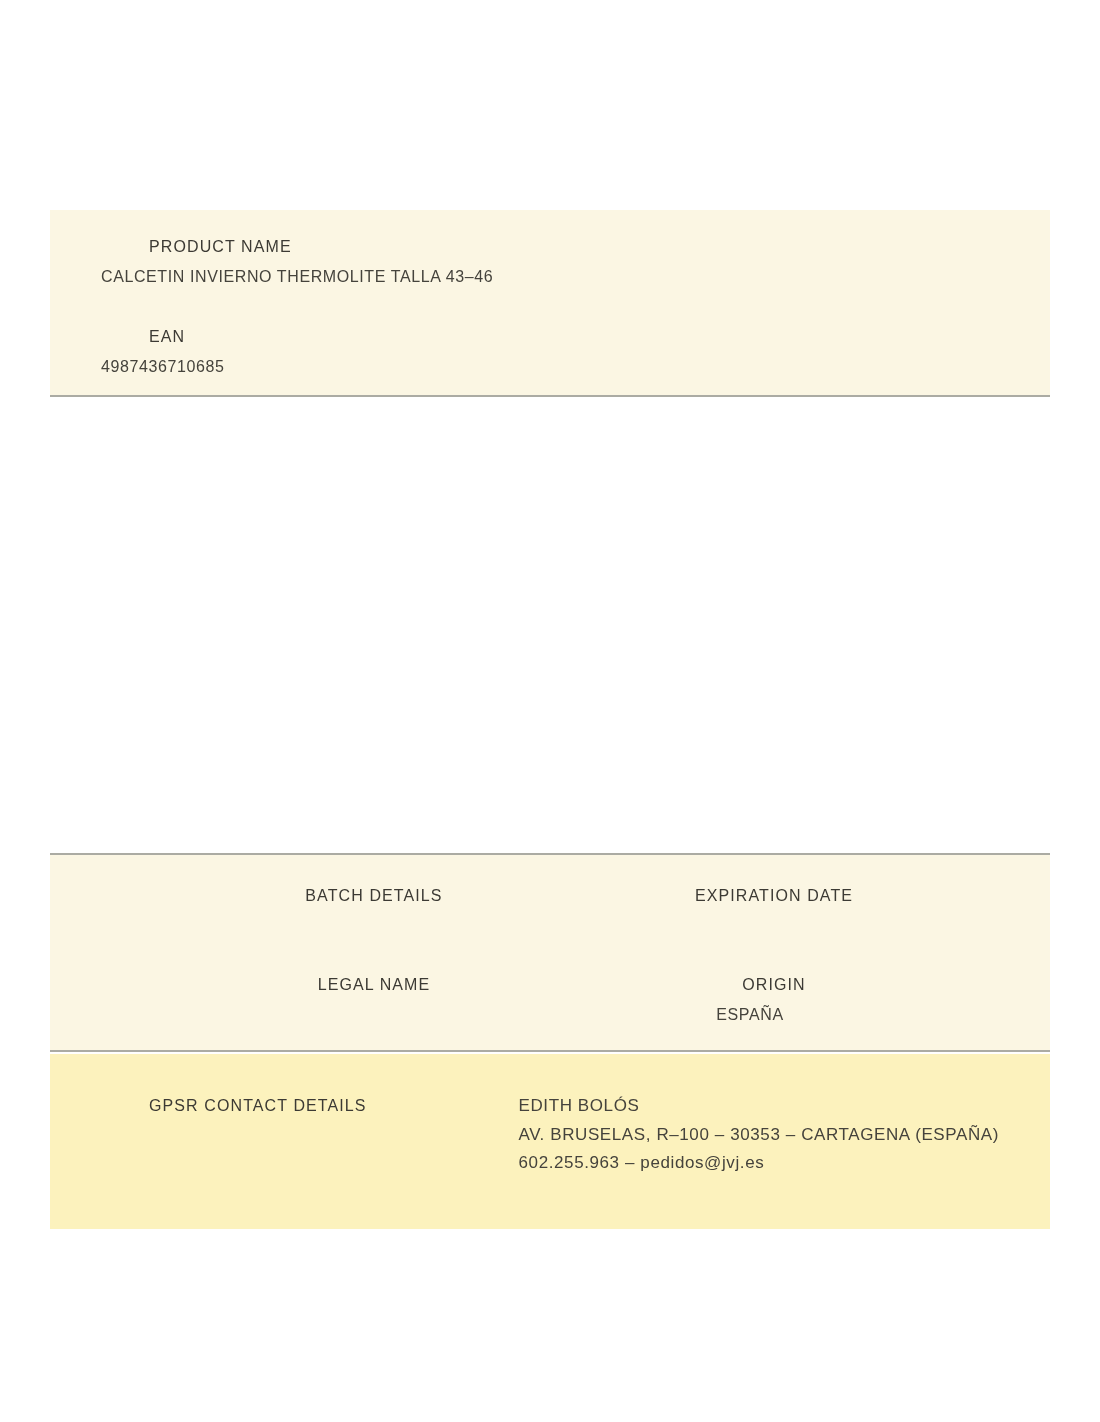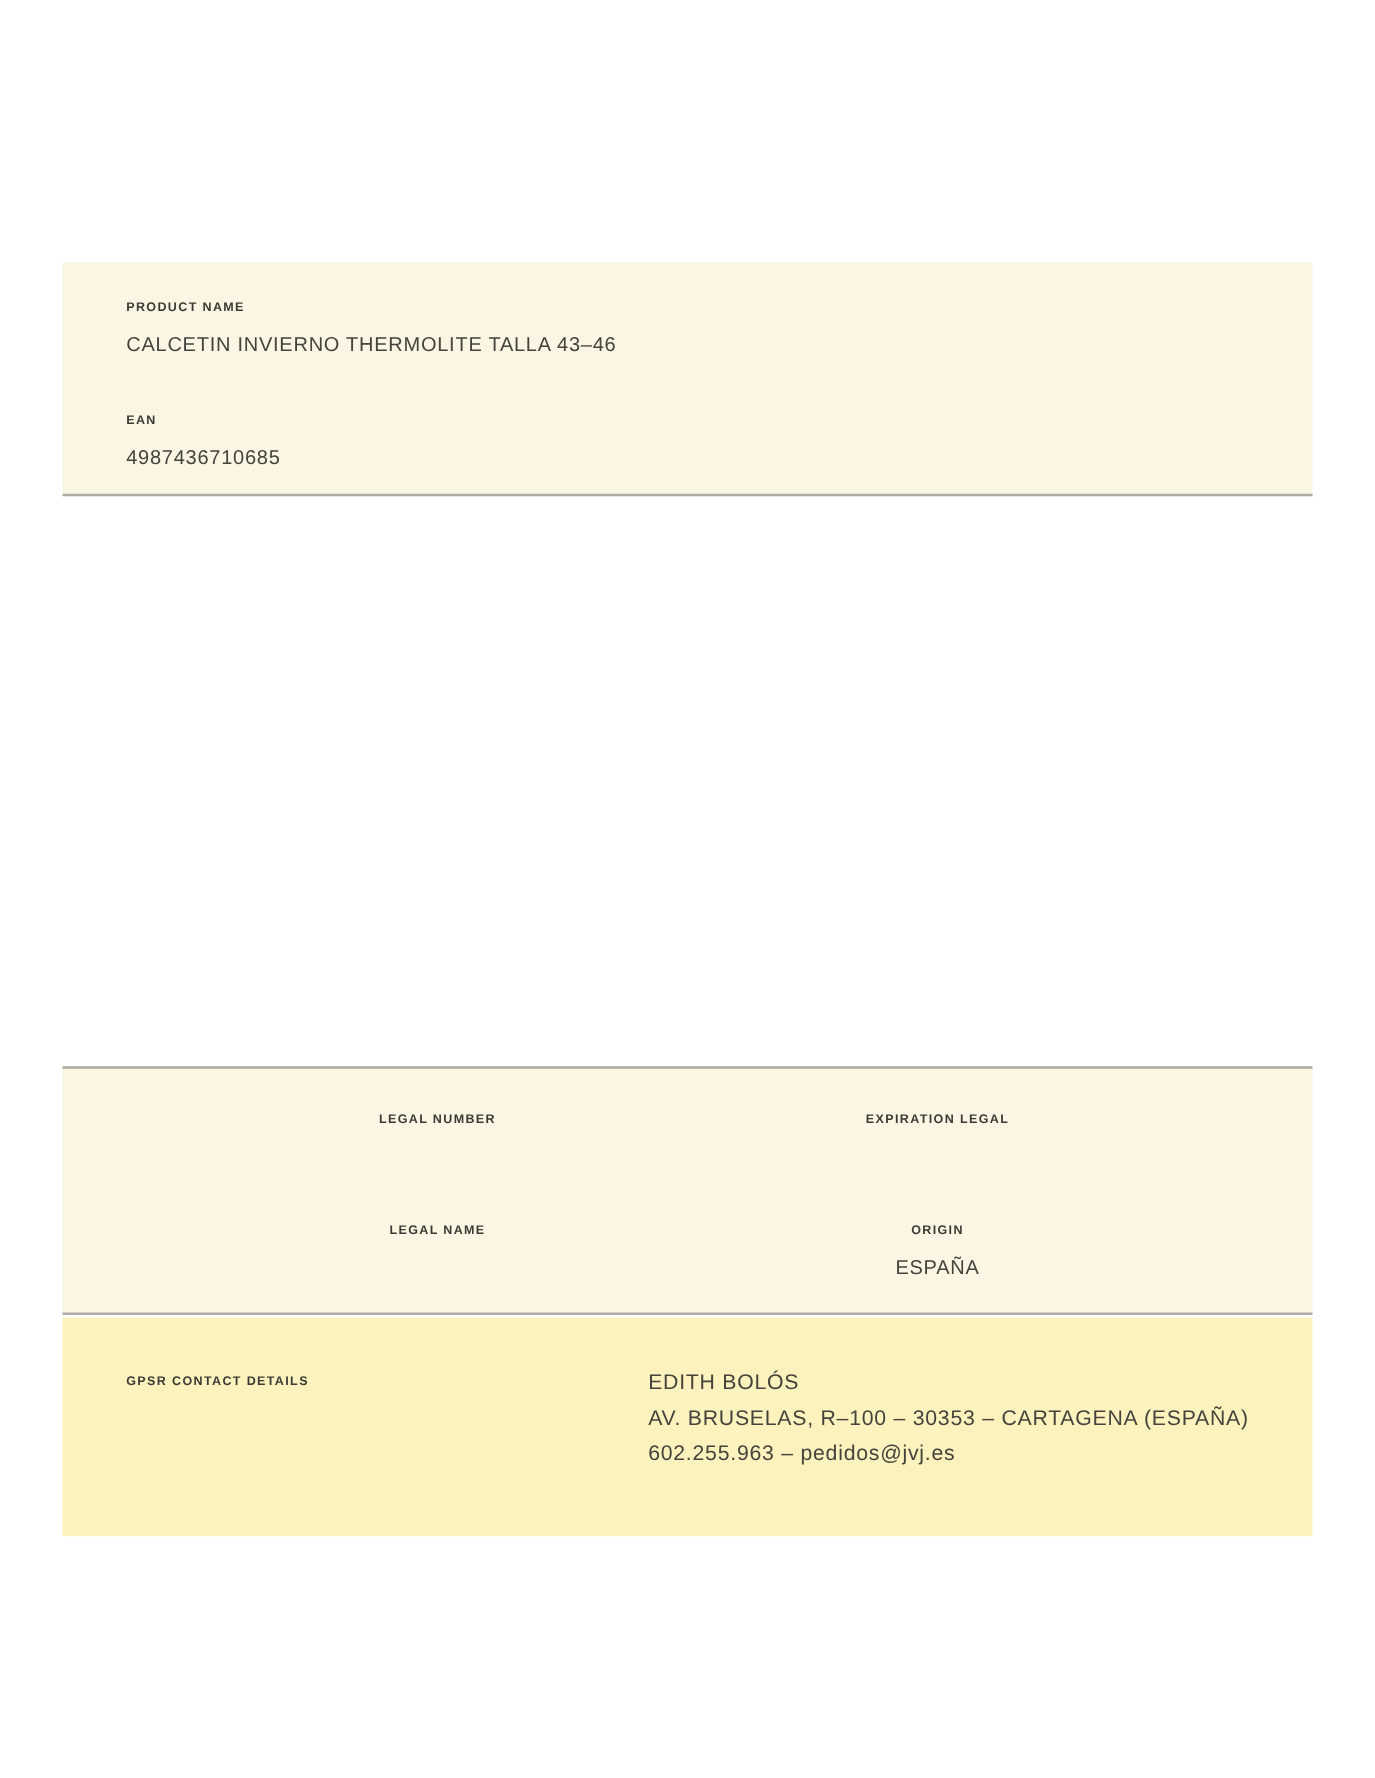--- a/index.html
+++ b/index.html
@@ -30,25 +30,26 @@
     box-sizing: border-box;
   }
   #product-section {
     top: 210px;
     height: 187px;
     background: var(--section-bg);
     border-bottom: 2px solid var(--border-line);
     padding: 27px 51px 0 51px;
   }
   .field-label {
-    font-weight: bold;
-    font-size: 10px;
+    font-weight: normal;
+    font-size: 16px;
     line-height: 20px;
     letter-spacing: 1.1px;
     color: var(--text-bold);
+    margin-left: 48px;
   }
   .field-value {
     font-size: 16px;
     line-height: 22px;
     letter-spacing: 0.6px;
     margin-top: 9px;
     color: var(--text);
   }
   .field-group + .field-group {
     margin-top: 39px;
@@ -106,24 +107,24 @@
     </div>
     <div class="field-group">
       <div class="field-label">EAN</div>
       <div class="field-value">4987436710685</div>
     </div>
   </section>
 
   <section id="batch-section" class="section">
     <div class="grid-row row-1">
       <div class="grid-col">
-        <div class="field-label">LEGAL NUMBER</div>
+        <div class="field-label">BATCH DETAILS</div>
       </div>
       <div class="grid-col">
-        <div class="field-label">EXPIRATION LEGAL</div>
+        <div class="field-label">EXPIRATION DATE</div>
       </div>
     </div>
     <div class="grid-row row-2">
       <div class="grid-col">
         <div class="field-label">LEGAL NAME</div>
       </div>
       <div class="grid-col">
         <div class="field-label">ORIGIN</div>
         <div class="field-value">ESPAÑA</div>
       </div>

